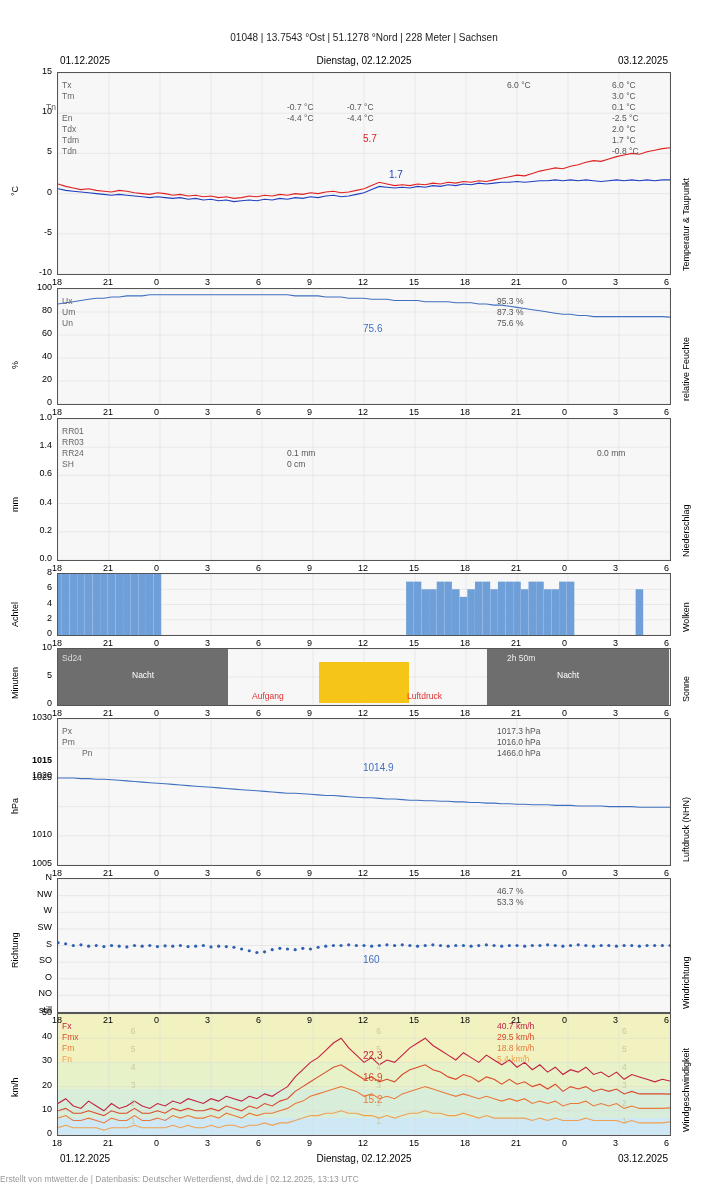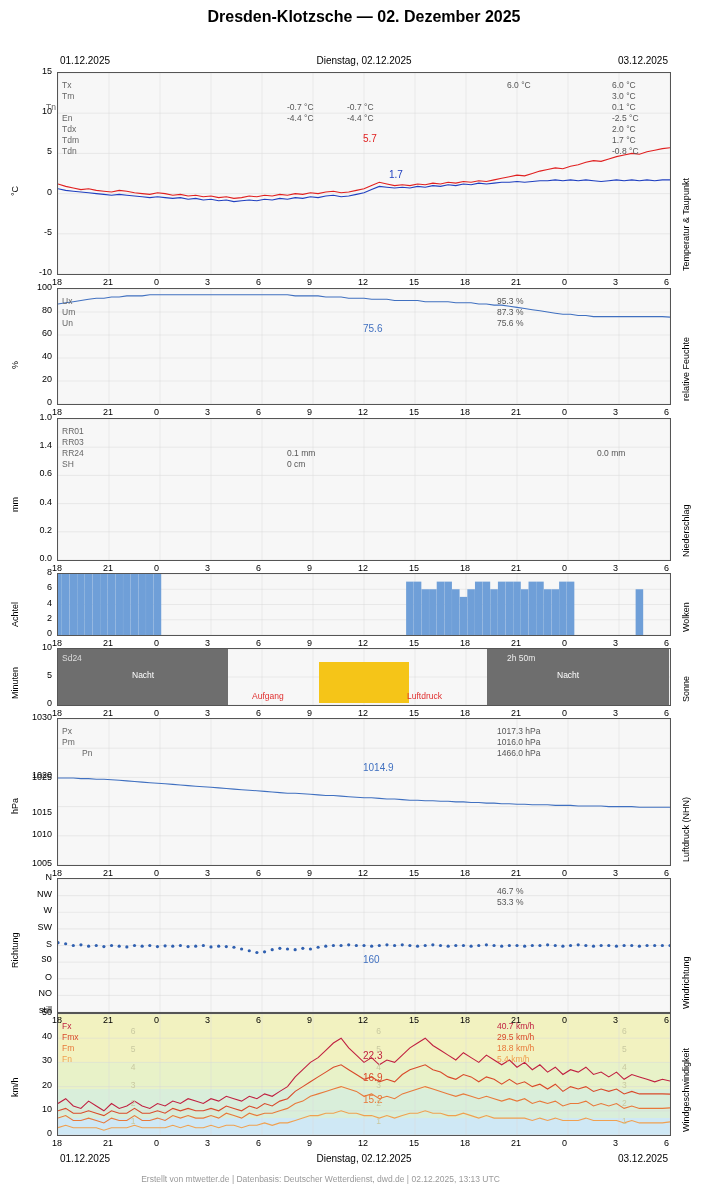--- a/index.html
+++ b/index.html
@@ -6,36 +6,36 @@
   body{width:728px;height:1190px;font-family:"Liberation Sans",sans-serif;color:#000;}
   .page{position:relative;width:728px;height:1190px;}
   .title{position:absolute;top:8px;left:0;width:728px;text-align:center;font-size:16px;font-weight:bold;}
   .subtitle{position:absolute;top:32px;left:0;width:728px;text-align:center;font-size:10px;color:#222;}
   .hdr-left{position:absolute;top:55px;left:60px;font-size:10px;}
   .hdr-mid{position:absolute;top:55px;left:0;width:728px;text-align:center;font-size:10px;}
   .hdr-right{position:absolute;top:55px;right:60px;font-size:10px;}
   .ftr-left{position:absolute;bottom:26px;left:60px;font-size:10px;}
   .ftr-mid{position:absolute;bottom:26px;left:0;width:728px;text-align:center;font-size:10px;}
   .ftr-right{position:absolute;bottom:26px;right:60px;font-size:10px;}
-  .credit{position:absolute;bottom:6px;left:0;width:641px;text-align:center;font-size:8.5px;color:#999;}
+  .credit{position:absolute;bottom:6px;left:0;width:641px;text-align:left;font-size:8.5px;color:#999;}
   .panel{position:absolute;left:57px;width:614px;border:1px solid #555;box-sizing:border-box;background:#f7f7f7;}
   .ylabel{position:absolute;font-size:9px;color:#000;transform:rotate(-90deg);transform-origin:left top;white-space:nowrap;}
   .rlabel{position:absolute;font-size:9px;color:#000;transform:rotate(-90deg);transform-origin:left top;white-space:nowrap;}
   .ytick{position:absolute;right:676px;font-size:9px;text-align:right;width:40px;color:#000;}
   .xtick{position:absolute;font-size:9px;color:#000;}
   .ann{position:absolute;font-size:8.5px;white-space:nowrap;}
   svg{display:block;}
   .gridline{stroke:#d8d8d8;stroke-width:.5;}
 </style>
 </head>
 <body>
 
 <div class="page">
 
-  <div class="title">Dresden-Klotzsche  —  02. Dezember 2025</div>
+  <div class="subtitle">01048  |  13.7543 °Ost  |  51.1278 °Nord  |  228 Meter  |  Sachsen</div>
 
   <div class="hdr-left">01.12.2025</div>
   <div class="hdr-mid">Dienstag, 02.12.2025</div>
   <div class="hdr-right">03.12.2025</div>
 
   <div class="ftr-left">01.12.2025</div>
   <div class="ftr-mid">Dienstag, 02.12.2025</div>
   <div class="ftr-right">03.12.2025</div>
   <div class="credit">Erstellt von mtwetter.de | Datenbasis: Deutscher Wetterdienst, dwd.de | 02.12.2025, 13:13 UTC</div>
 
@@ -482,21 +482,21 @@
     <div class="xtick" style="left: 460px; top: 708px;">18</div>
     <div class="xtick" style="left: 511px; top: 708px;">21</div>
     <div class="xtick" style="left: 562px; top: 708px;">0</div>
     <div class="xtick" style="left: 613px; top: 708px;">3</div>
     <div class="xtick" style="left: 664px; top: 708px;">6</div>
     <div class="rlabel" style="left: 681px; top: 702px;">Sonne</div>
     <div class="ylabel" style="left: 10px; top: 699px;">Minuten</div>
     <div class="ytick" style="top: 712px;">1030</div>
     <div class="ytick" style="top: 772px;">1025</div>
     <div class="ytick" style="top: 770.4px;">1020</div>
-    <div class="ytick" style="top: 807px;">1015</div>
+    <div class="ytick" style="top: 755px; font-weight: bold;">1015</div>
     <div class="ytick" style="top: 828.8px;">1010</div>
     <div class="ytick" style="top: 858px;">1005</div>
     <div class="xtick" style="left: 52px; top: 868px;">18</div>
     <div class="xtick" style="left: 103px; top: 868px;">21</div>
     <div class="xtick" style="left: 154px; top: 868px;">0</div>
     <div class="xtick" style="left: 205px; top: 868px;">3</div>
     <div class="xtick" style="left: 256px; top: 868px;">6</div>
     <div class="xtick" style="left: 307px; top: 868px;">9</div>
     <div class="xtick" style="left: 358px; top: 868px;">12</div>
     <div class="xtick" style="left: 409px; top: 868px;">15</div>
@@ -512,21 +512,21 @@
     <div class="ann" style="left: 62px; top: 737px; color: rgb(102, 102, 102);">Pm</div>
     <div class="ann" style="left: 497px; top: 737px; color: rgb(85, 85, 85);">1016.0 hPa</div>
     <div class="ann" style="left: 62px; top: 748px; color: rgb(102, 102, 102); margin-left: 20px;">Pn</div>
     <div class="ann" style="left: 497px; top: 748px; color: rgb(85, 85, 85);">1466.0 hPa</div>
     <div class="ann" style="left: 363px; top: 762.4px; color: rgb(64, 112, 192); font-size: 10px;">1014.9</div>
     <div class="ytick" style="top: 872px;">N</div>
     <div class="ytick" style="top: 888.625px;">NW</div>
     <div class="ytick" style="top: 905.25px;">W</div>
     <div class="ytick" style="top: 921.875px;">SW</div>
     <div class="ytick" style="top: 938.5px;">S</div>
-    <div class="ytick" style="top: 955.125px; font-family: Liberation Mono, monospace;">SO</div>
+    <div class="ytick" style="top: 955.125px;">SO</div>
     <div class="ytick" style="top: 971.75px;">O</div>
     <div class="ytick" style="top: 988.375px;">NO</div>
     <div class="ytick" style="top: 1005px;">still</div>
     <div class="xtick" style="left: 52px; top: 1015px;">18</div>
     <div class="xtick" style="left: 103px; top: 1015px;">21</div>
     <div class="xtick" style="left: 154px; top: 1015px;">0</div>
     <div class="xtick" style="left: 205px; top: 1015px;">3</div>
     <div class="xtick" style="left: 256px; top: 1015px;">6</div>
     <div class="xtick" style="left: 307px; top: 1015px;">9</div>
     <div class="xtick" style="left: 358px; top: 1015px;">12</div>

